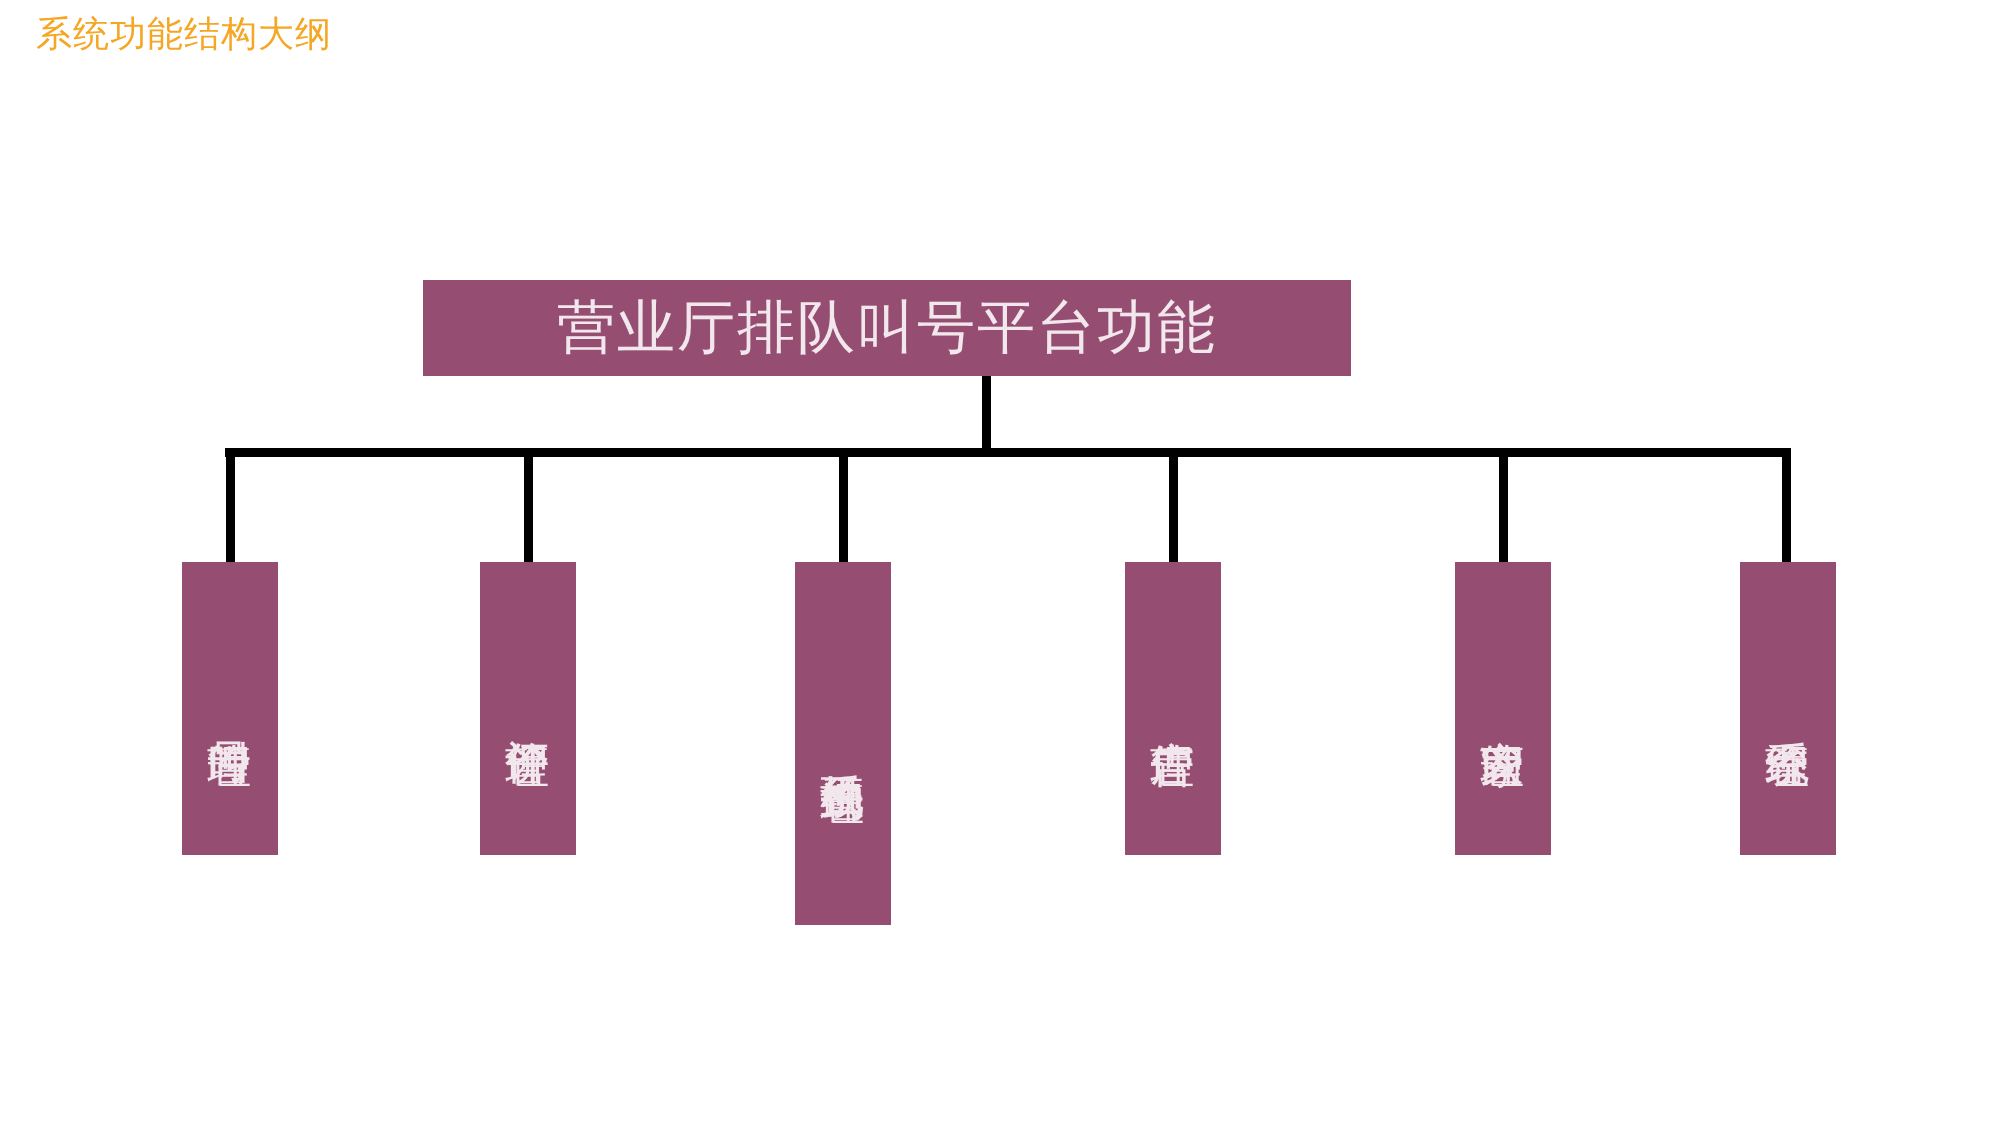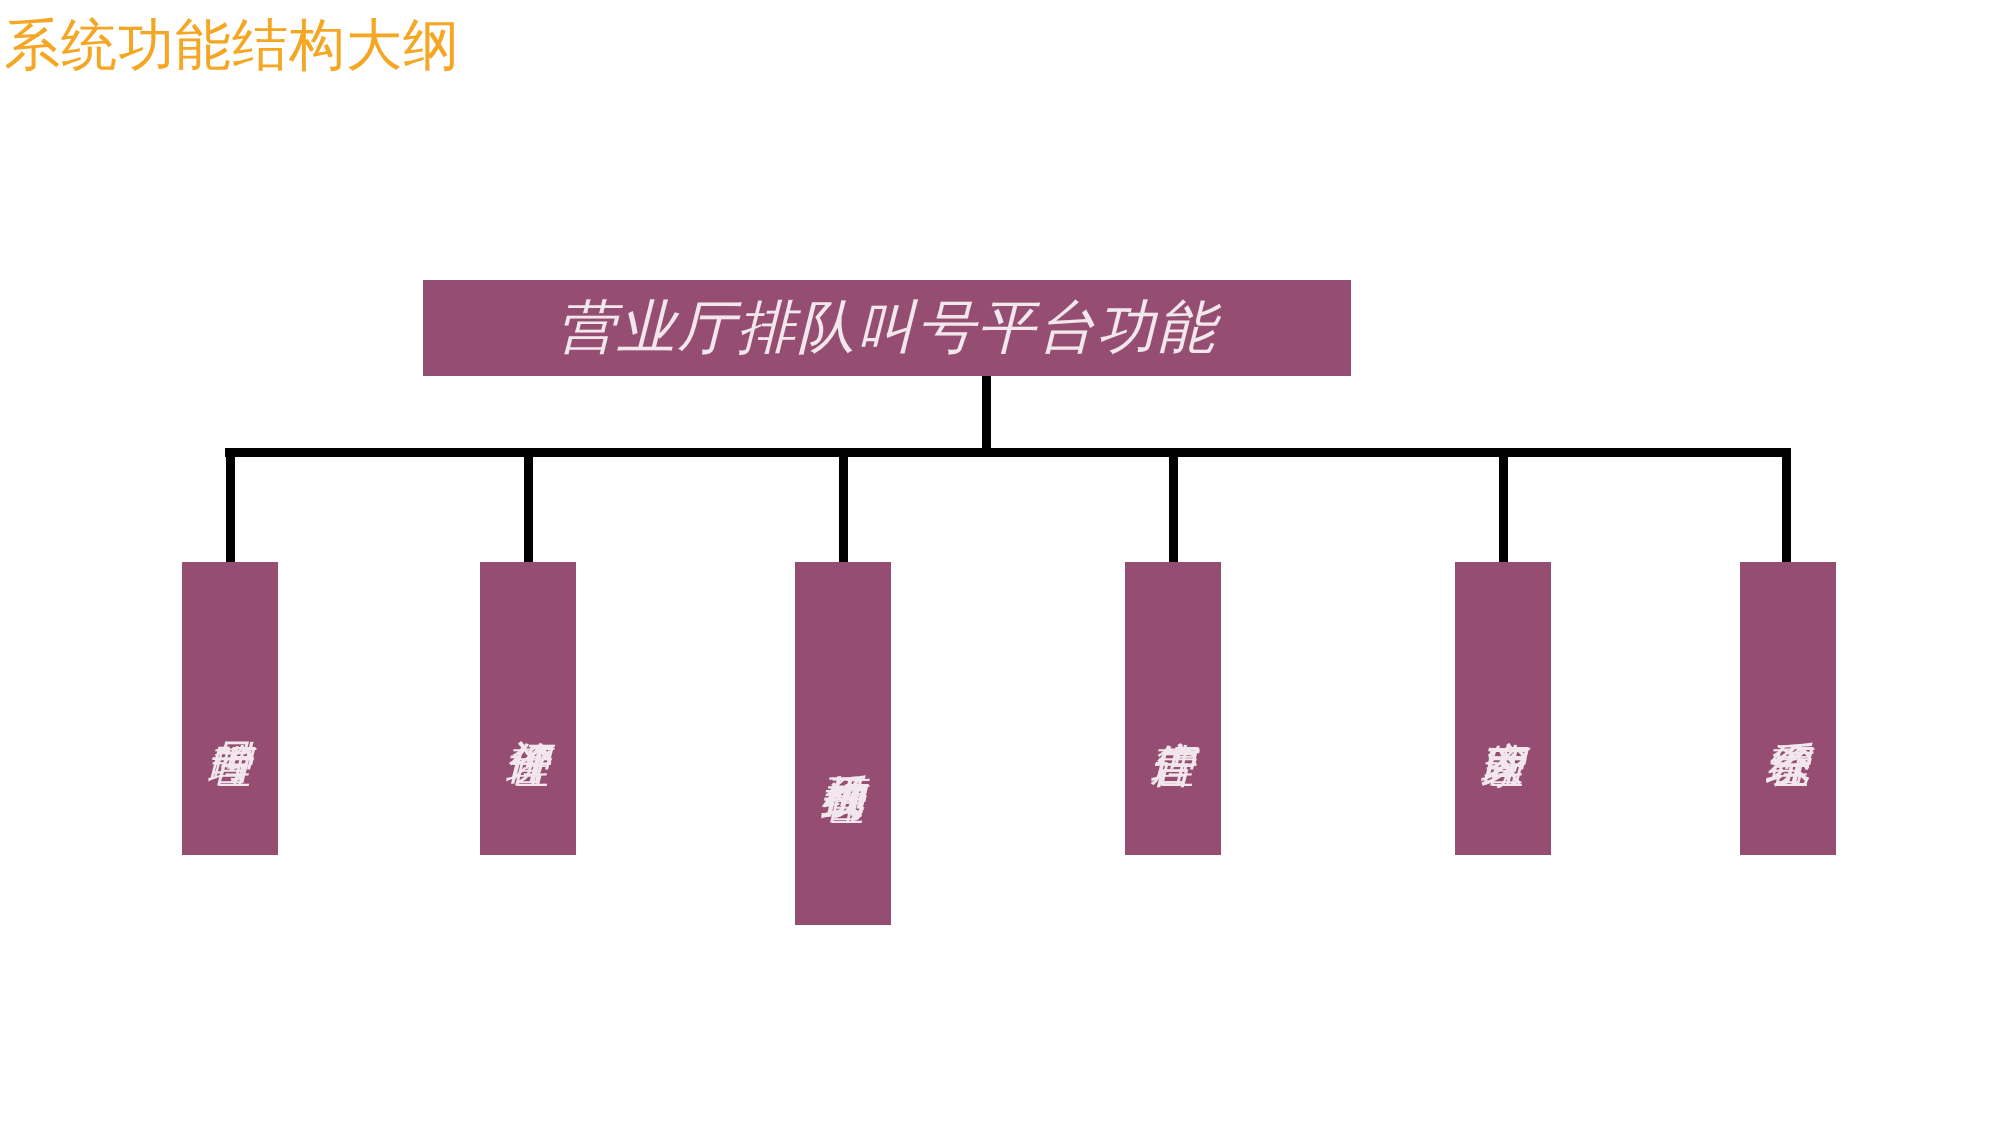--- a/index.html
+++ b/index.html
@@ -12,38 +12,37 @@
   }
   #slide {
     position: relative;
     width: 2000px;
     height: 1125px;
     background: #ffffff;
     overflow: hidden;
   }
   #slide-title {
     position: absolute;
-    left: 4px;
+    left: 36px;
     top: 14px;
-    font-size: 56px;
+    font-size: 36px;
     line-height: 1.1;
     color: #f5a623;
     letter-spacing: 1px;
     white-space: nowrap;
   }
   .node {
     position: absolute;
     background: #954e71;
     color: #f1e7ec;
     box-sizing: border-box;
     display: flex;
     align-items: center;
     justify-content: center;
     text-align: center;
-    font-style: italic;
   }
   .node-root {
     left: 423px;
     top: 280px;
     width: 928px;
     height: 96px;
     font-size: 58px;
     letter-spacing: 2px;
     white-space: nowrap;
   }

